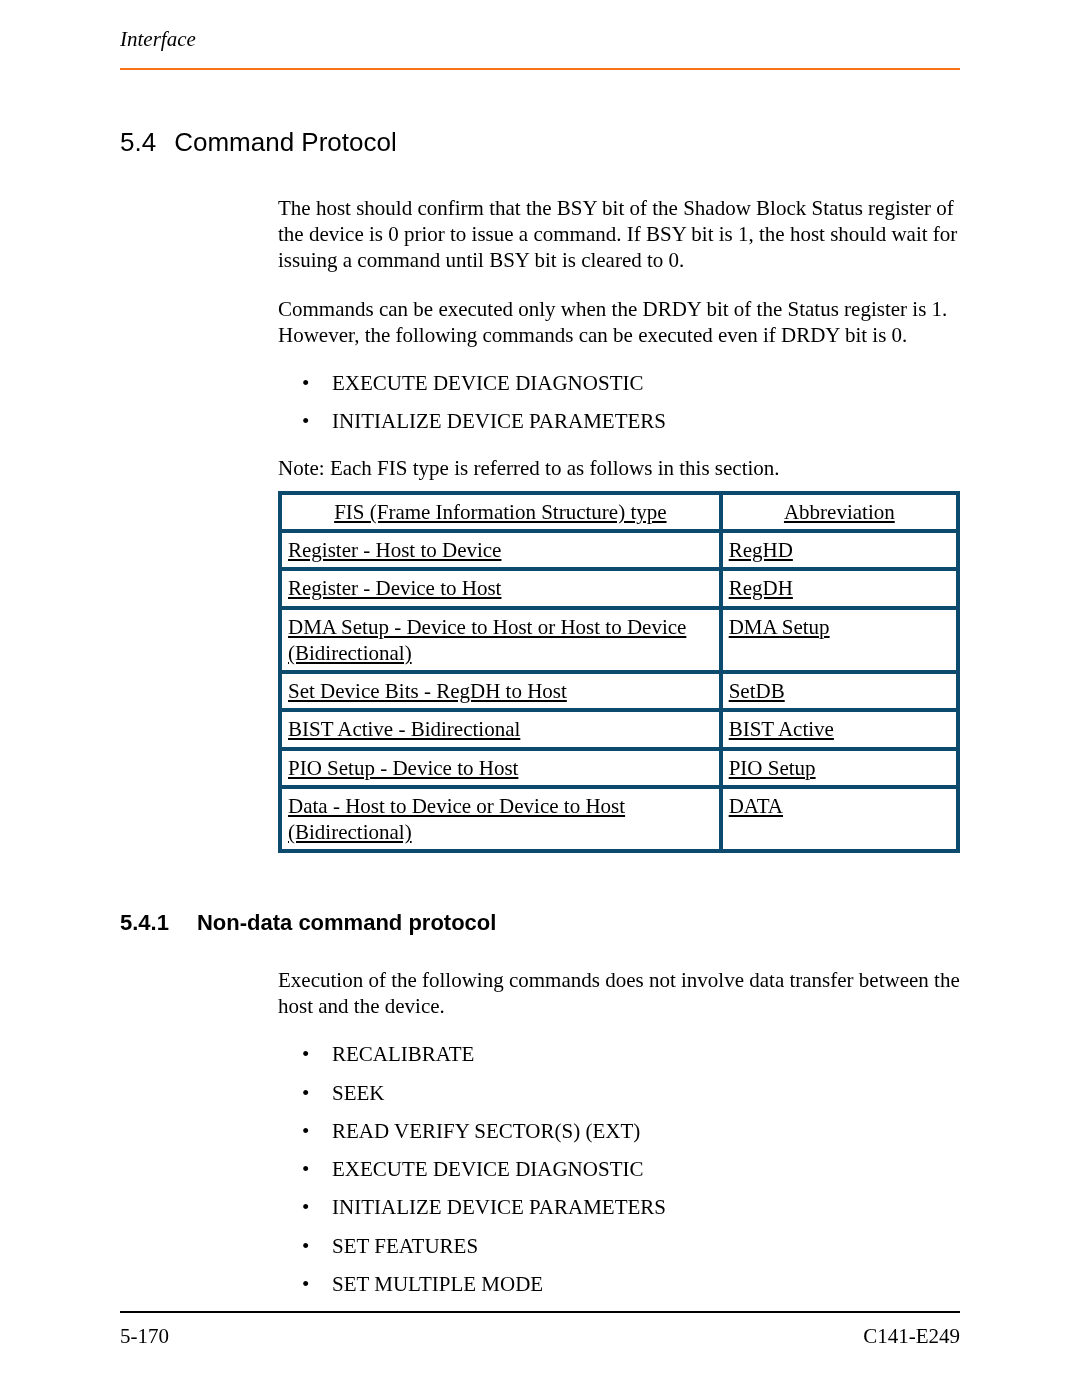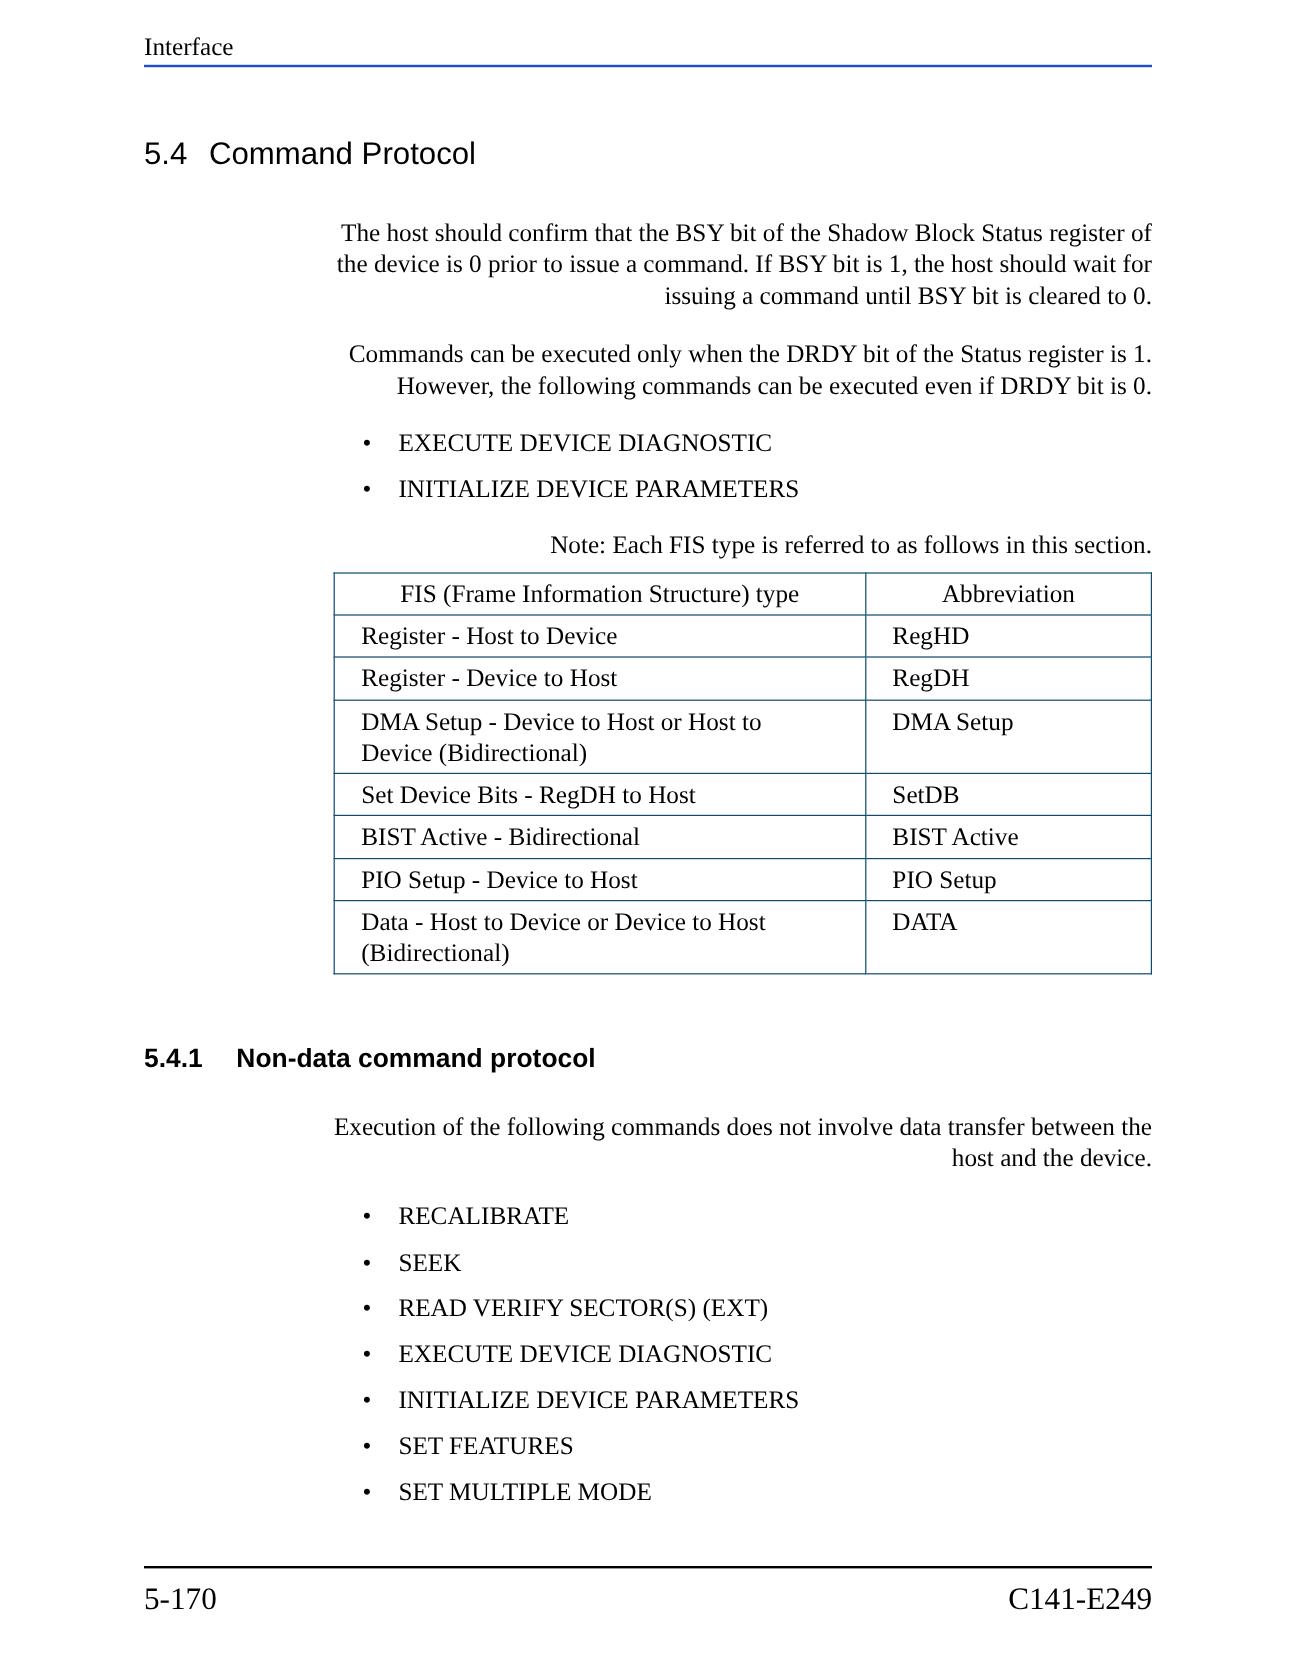--- a/index.html
+++ b/index.html
@@ -17,38 +17,38 @@
   }
   .page {
     box-sizing: border-box;
     width: 1080px;
     height: 1397px;
     padding: 0 120px;
     position: relative;
   }
   .running-head {
     padding-top: 26px;
+    font-style: italic;
     font-size: 21px;
-    border-bottom: 2px solid #1d4ed8;
-    padding-bottom: 2px;
+    border-bottom: 2px solid #f97316;
+    padding-bottom: 16px;
     margin-bottom: 56px;
   }
   .section-heading {
     font-family: Arial, Helvetica, sans-serif;
     font-weight: normal;
     font-size: 26px;
     margin: 0 0 36px 0;
   }
   .section-heading .num { margin-right: 18px; }
   .body-block {
     margin-left: 158px;
   }
   .para {
     margin: 0 0 22px 0;
-    text-align: right;
   }
   ul.bullets {
     list-style: none;
     padding: 0;
     margin: 0 0 20px 0;
   }
   ul.bullets li {
     position: relative;
     padding-left: 54px;
     margin-bottom: 12px;
@@ -59,45 +59,46 @@
     left: 24px;
     top: 0;
   }
   .note-line { margin-bottom: 10px; }
   table.fis {
     border-collapse: collapse;
     width: 100%;
     margin-bottom: 56px;
   }
   table.fis th, table.fis td {
-    border: 1px solid #0c4a6e;
-    padding: 4px 22px;
+    border: 4px solid #0c4a6e;
+    padding: 4px 6px;
     font-weight: normal;
     font-size: 21px;
     text-align: left;
     vertical-align: top;
+    text-decoration: underline;
   }
   table.fis th { text-align: center; }
   table.fis col.c1 { width: 65%; }
 
   .subsection-heading {
     font-family: Arial, Helvetica, sans-serif;
     font-weight: bold;
     font-size: 22px;
     margin: 0 0 30px 0;
   }
   .subsection-heading .num { margin-right: 28px; }
   .footer {
     position: absolute;
     left: 120px;
     right: 120px;
     bottom: 48px;
     border-top: 2px solid #000;
     padding-top: 10px;
-    font-size: 26px;
+    font-size: 21px;
     display: flex;
     justify-content: space-between;
   }
 </style>
 </head>
 <body>
 
 <div class="page">
 
   <div class="running-head">Interface</div>

